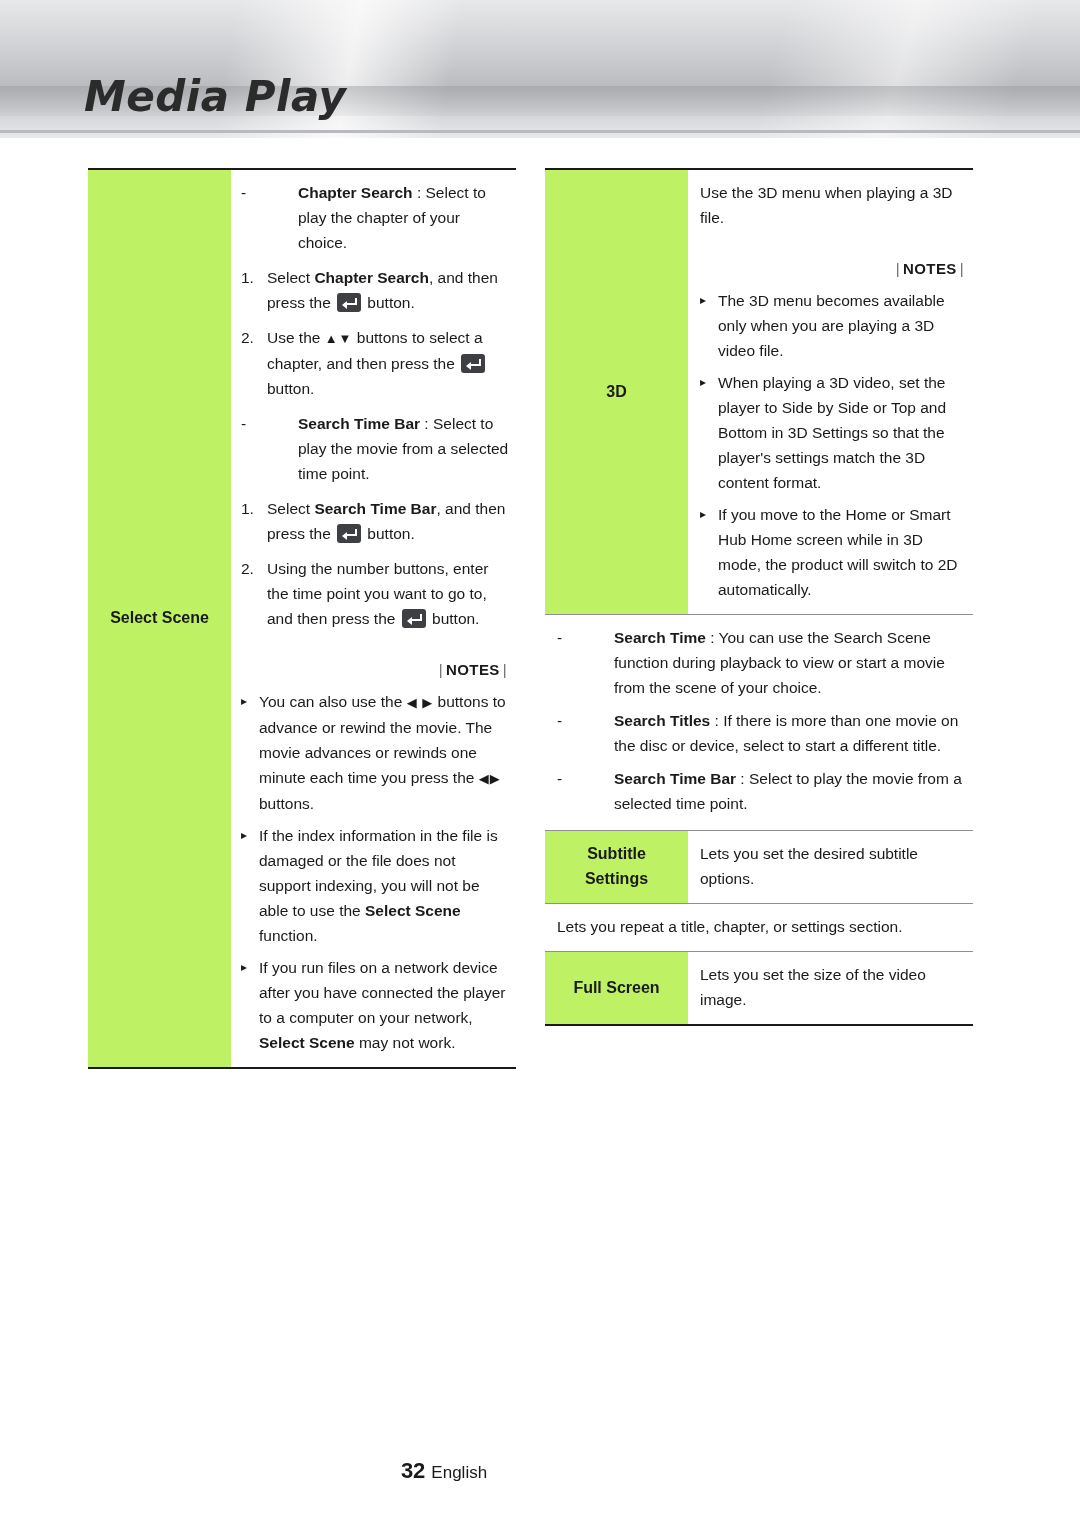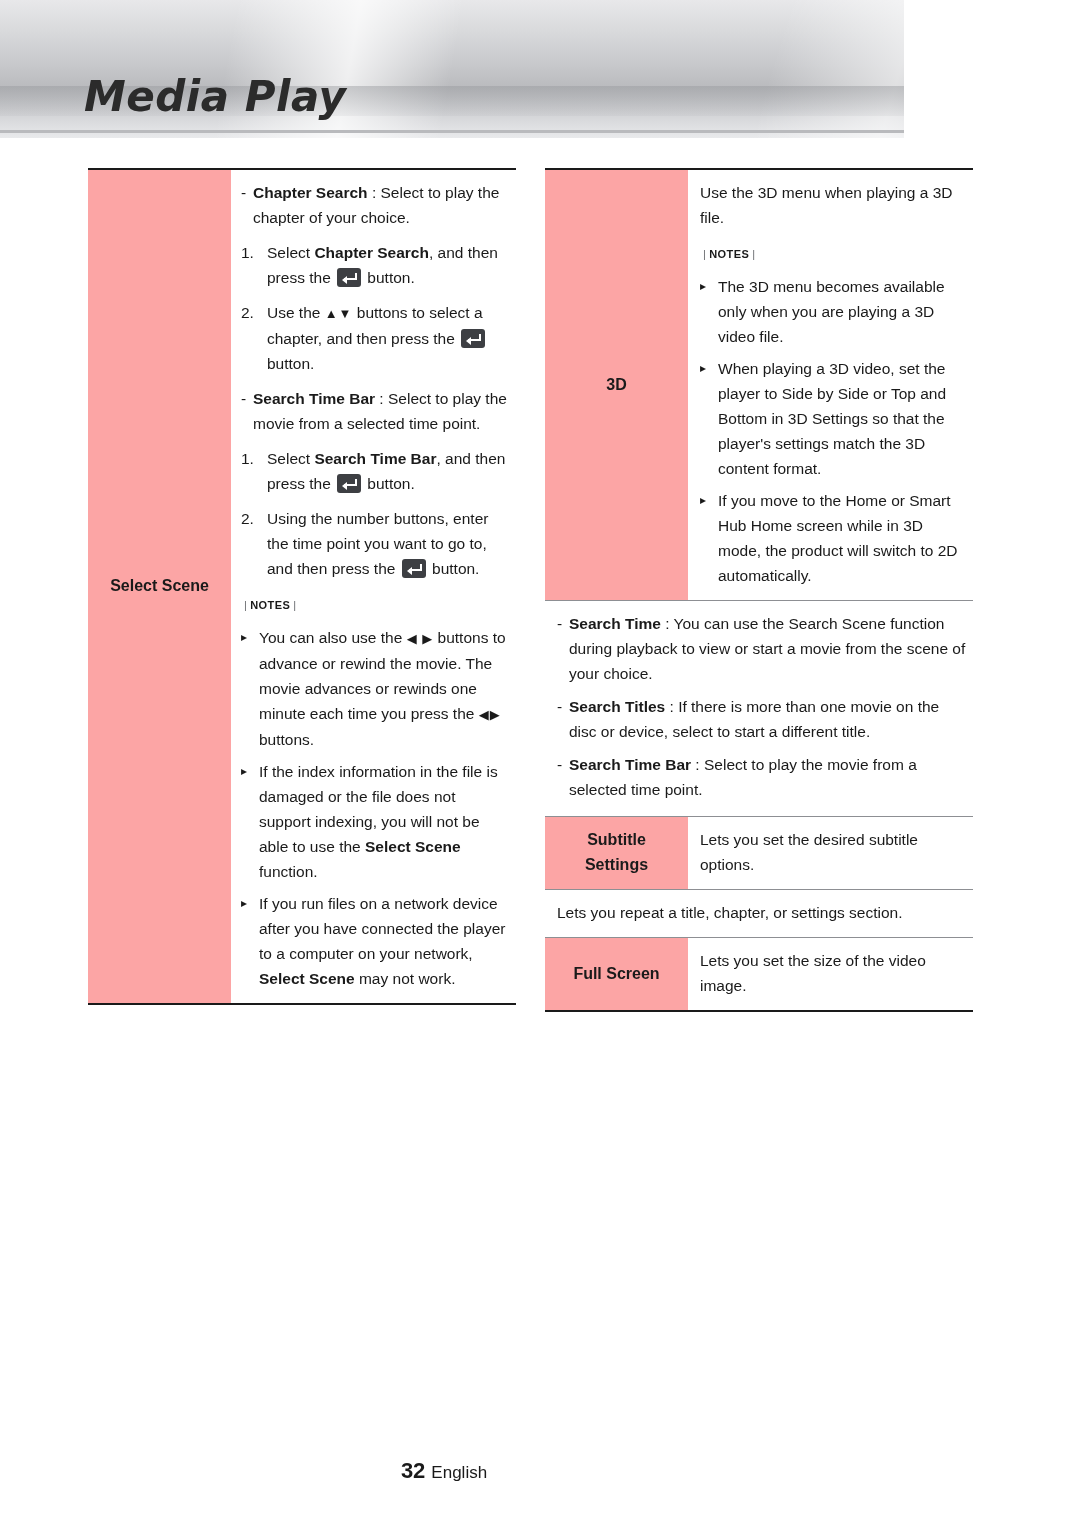--- a/index.html
+++ b/index.html
@@ -13,21 +13,21 @@
     font-family: "Liberation Sans", sans-serif;
     color: #1a1a1a;
     position: relative;
     overflow: hidden;
   }
 
   
   .header {
     position: absolute;
     left: 0; top: 0;
-    width: 904px;
+    width: 1080px;
     height: 138px;
     background: linear-gradient(180deg, #e8e8ea 0%, #d9dadc 22%, #c8c9cc 46%, #babbbe 63%, #d2d3d6 82%, #e9eaec 100%);
     overflow: hidden;
   }
   .header .sheen1 {
     position: absolute;
     left: -120px; top: -200px;
     width: 900px; height: 520px;
     background: linear-gradient(108deg, rgba(255,255,255,0) 40%, rgba(255,255,255,0.75) 52%, rgba(255,255,255,0) 62%);
     transform: rotate(-8deg);
@@ -89,21 +89,21 @@
     width: 100%;
   }
 
   .row {
     display: flex;
     width: 100%;
   }
   .cell-label {
     width: 143px;
     flex: 0 0 143px;
-    background: #fca5a5;
+    background: #bef264;
     font-weight: bold;
     font-size: 16px;
     color: #1a1a1a;
     padding: 10px 8px 12px 8px;
     box-sizing: border-box;
     display: flex;
     align-items: center;
     justify-content: center;
     text-align: center;
   }
@@ -119,21 +119,21 @@
   p { margin: 0; }
 
   .dash-item {
     display: flex;
     margin-bottom: 2px;
   }
   .dash-item .dash {
     flex: 0 0 12px;
     color: #1a1a1a;
   }
-  .dash-item .dtext { flex: 1 1 auto; }
+  .dash-item .dtext { flex: 1 1 auto; margin-left: 45px; }
 
   .num-item {
     display: flex;
     margin-top: 10px;
   }
   .num-item .num {
     flex: 0 0 26px;
     font-weight: normal;
   }
   .num-item .ntext { flex: 1 1 auto; }
@@ -145,24 +145,25 @@
   .bullet-item .bl {
     flex: 0 0 18px;
     color: #1a1a1a;
     font-size: 12px;
     line-height: 25px;
   }
   .bullet-item .btext { flex: 1 1 auto; }
 
   .notes {
     font-weight: bold;
-    font-size: 11px;
+    font-size: 15px;
     letter-spacing: 0.4px;
-    margin-top: 12px;
+    margin-top: 26px;
     margin-bottom: 2px;
+    text-align: right;
   }
   .notes .bar { font-weight: normal; color: #6a6c70; padding: 0 3px; }
 
   b, .bold { font-weight: bold; }
 
   
   .keyicon {
     display: inline-block;
     width: 24px;
     height: 19px;

